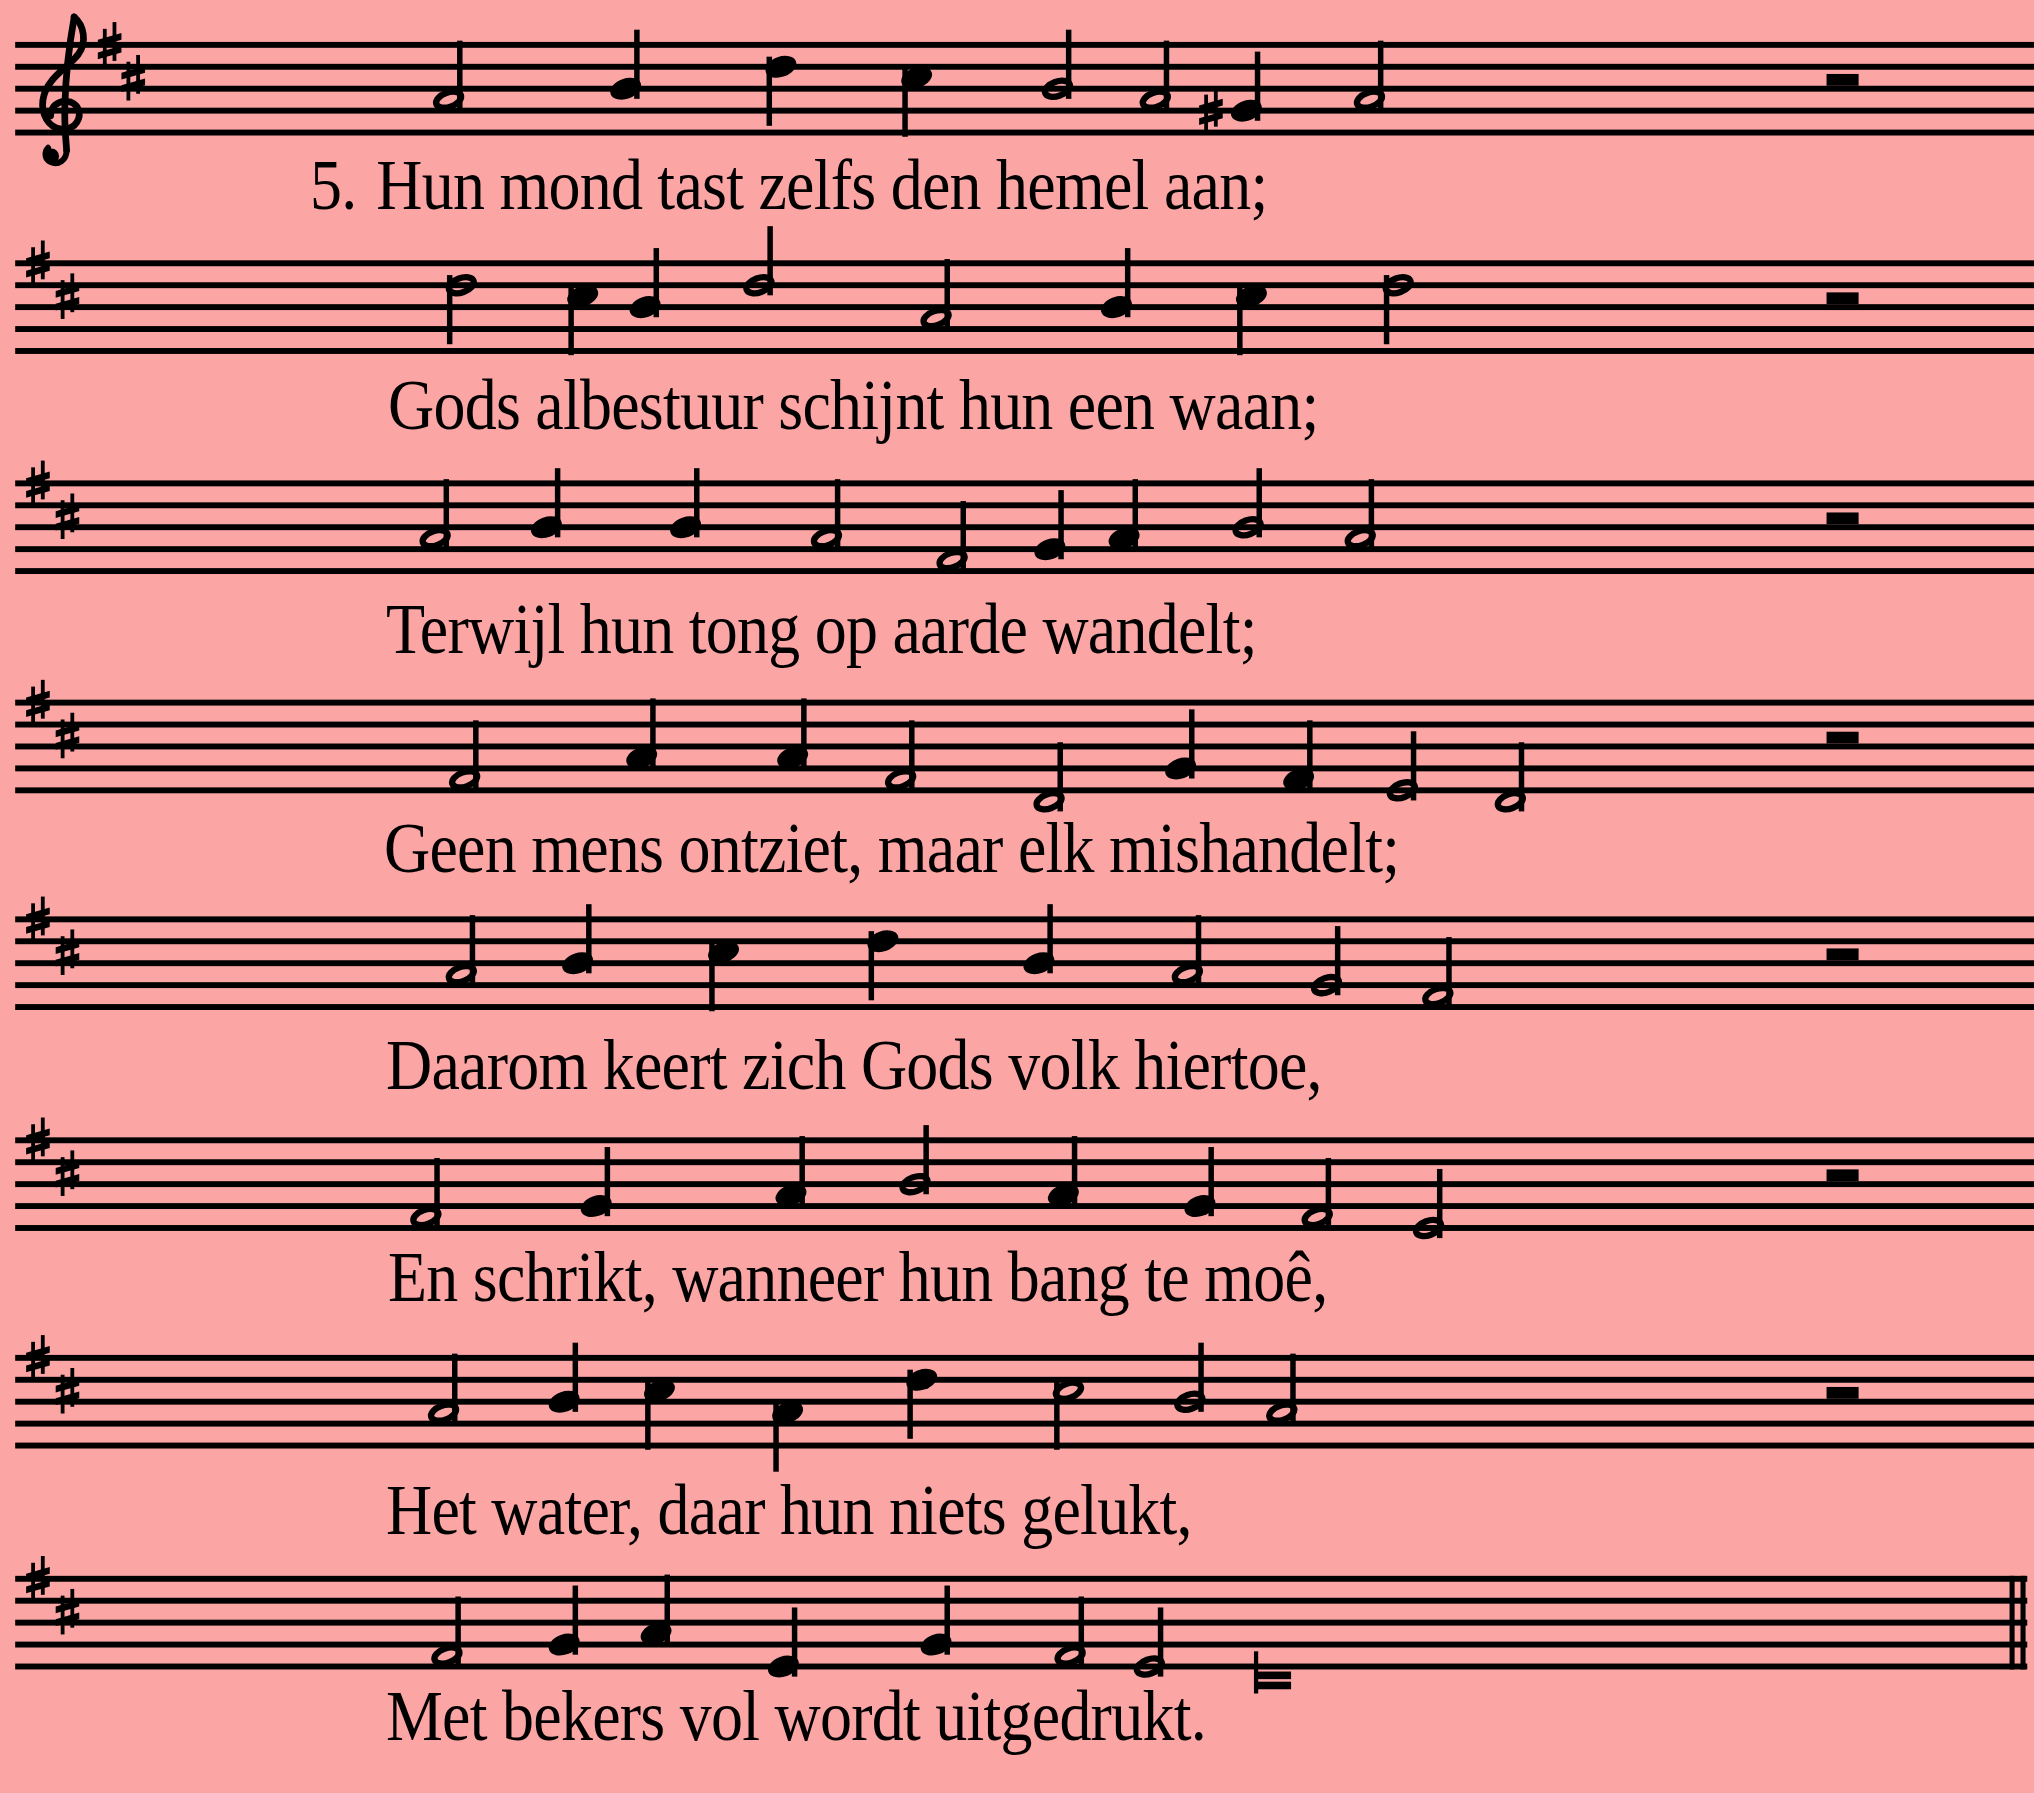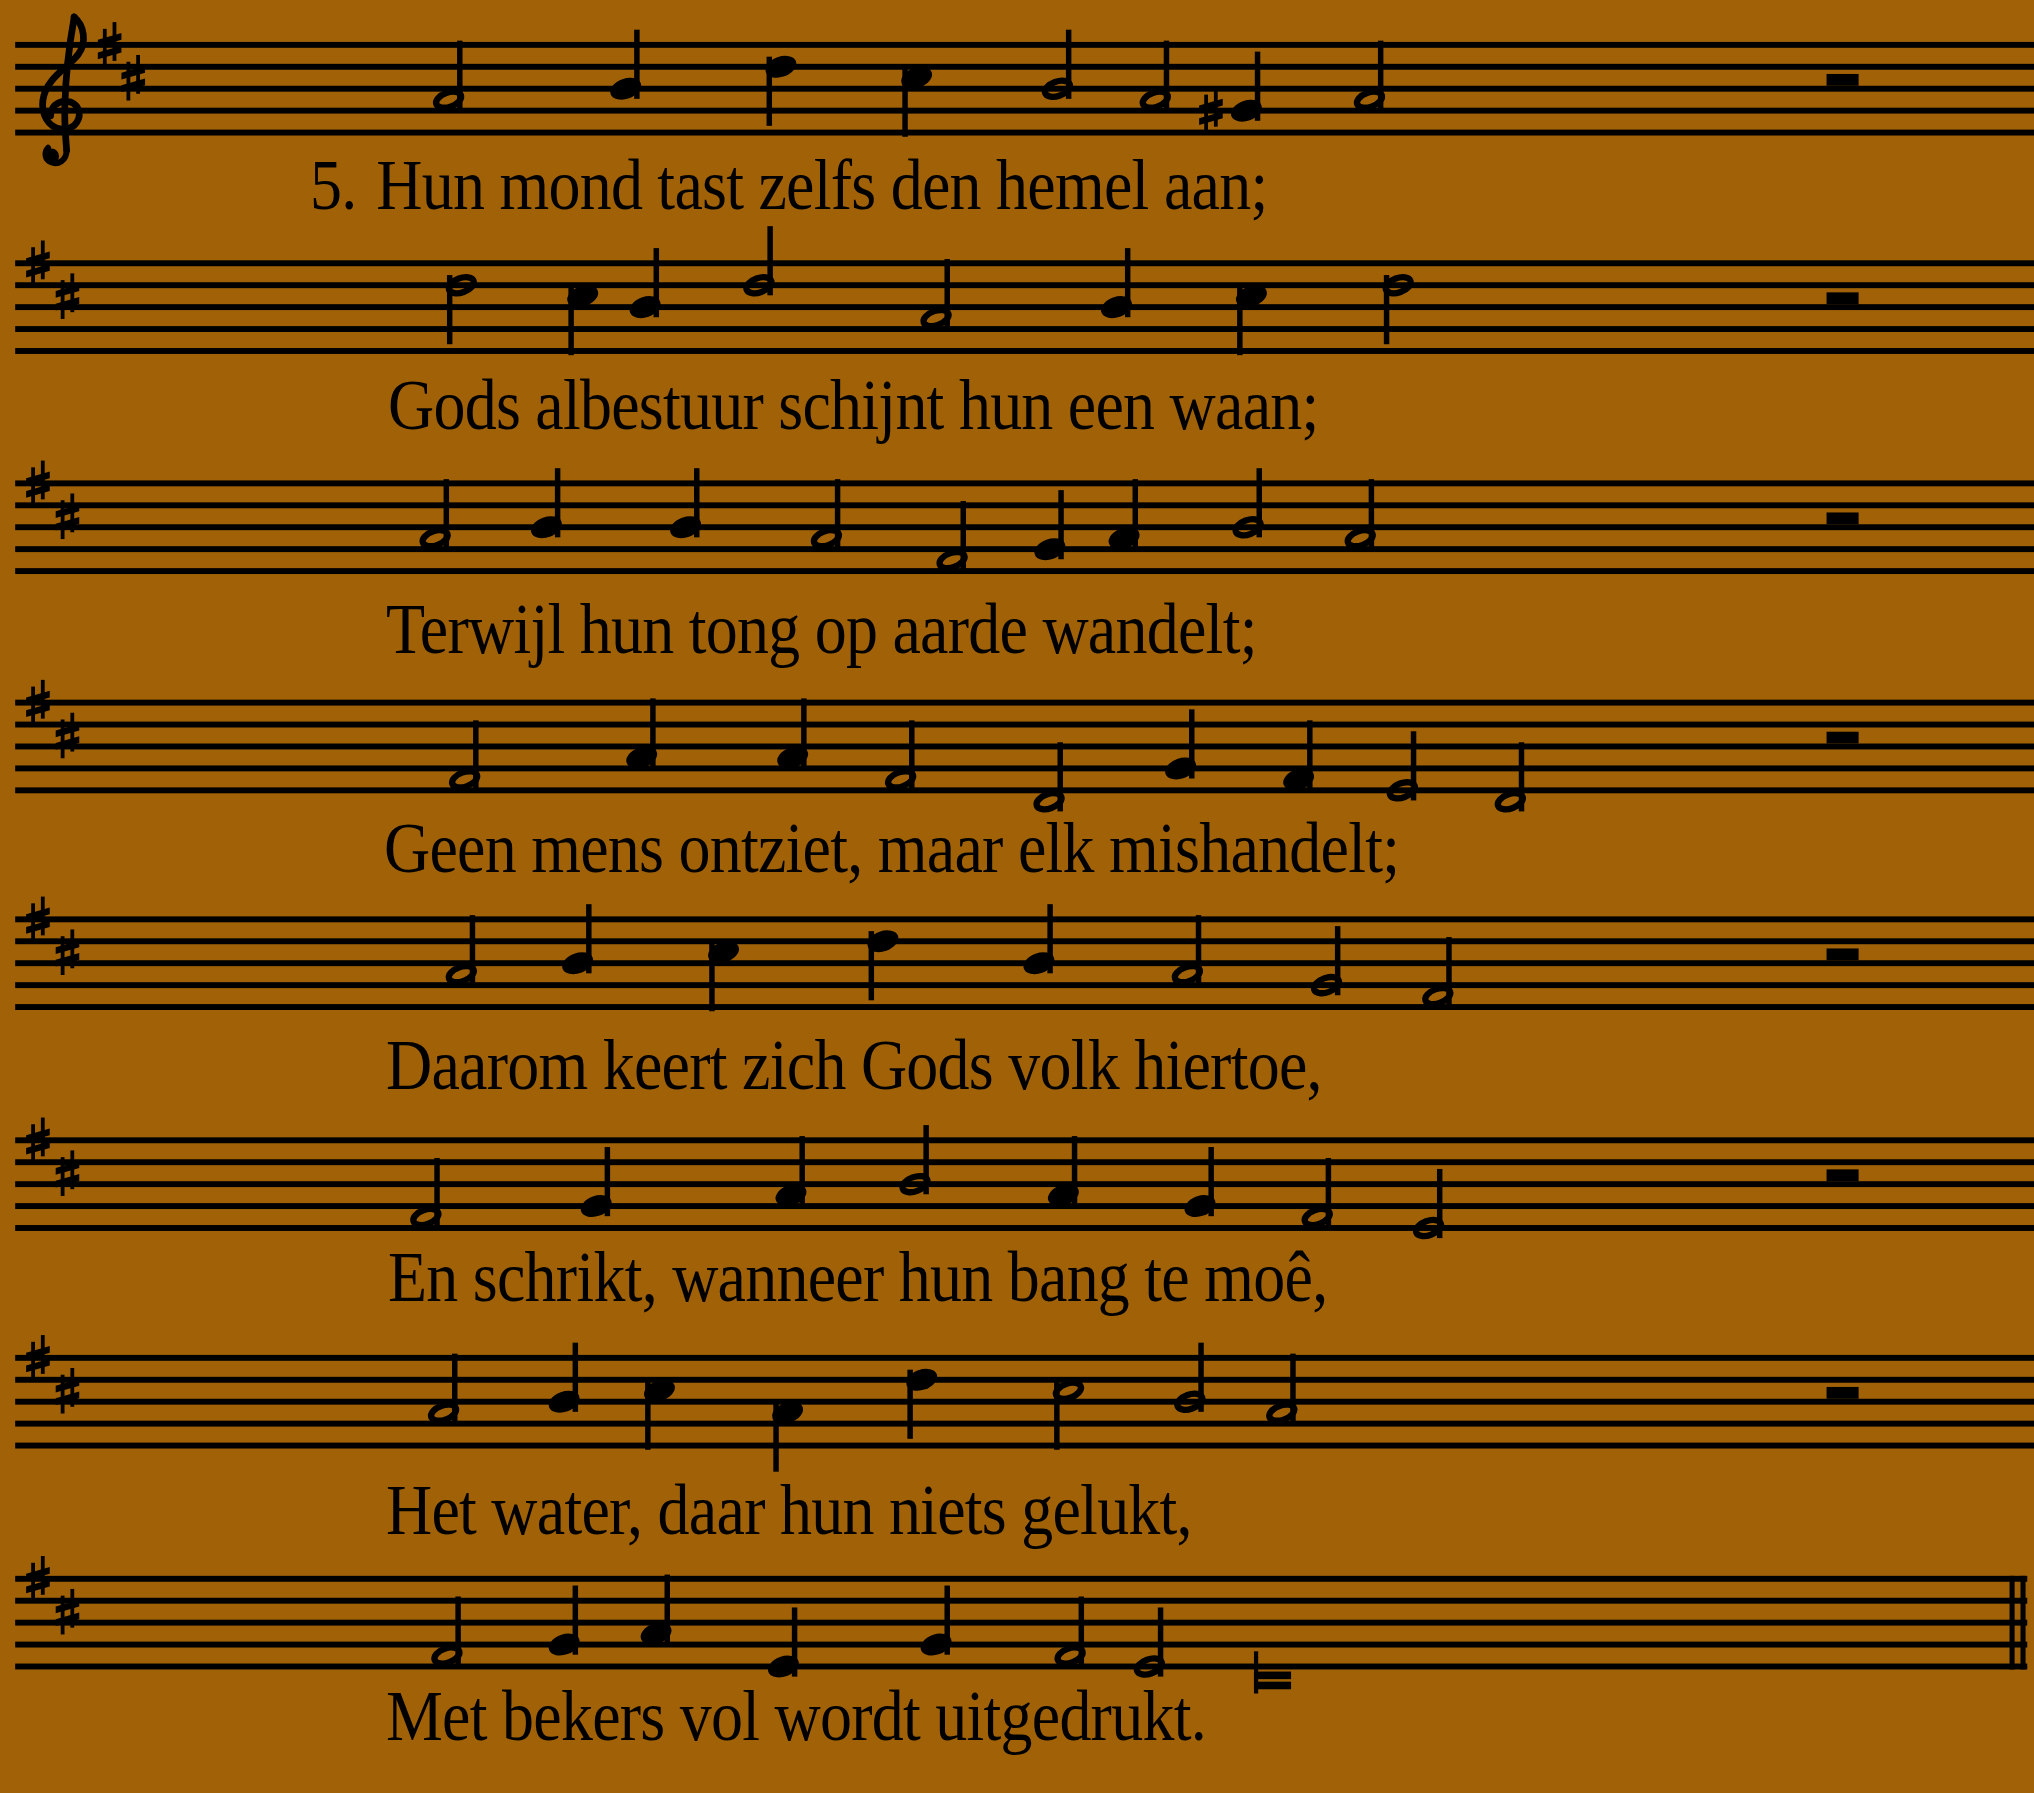--- a/index.html
+++ b/index.html
@@ -1,16 +1,16 @@
 <!DOCTYPE html>
 <html style="font-size:13.5px"><head>
 <meta charset="utf-8">
 <style>
   html,body{margin:0;padding:0;background:#fff;}
-  .page{position:relative;width:2034px;height:1794px;background:#a16207;overflow:hidden;
+  .page{position:relative;width:2034px;height:1794px;background:#fca5a5;overflow:hidden;
         font-family:"Liberation Serif","DejaVu Serif",serif;color:#000;}
   #music-svg{position:absolute;left:0;top:0;}
   .lyric{position:absolute;font-size:71px;line-height:1;letter-spacing:-0.8px;
          white-space:nowrap;transform:scaleX(0.9);transform-origin:0 0;color:#000;}
   .lyric .num{margin-right:22px;}
 </style>
 </head>
 <body>
 
 <div class="page">

